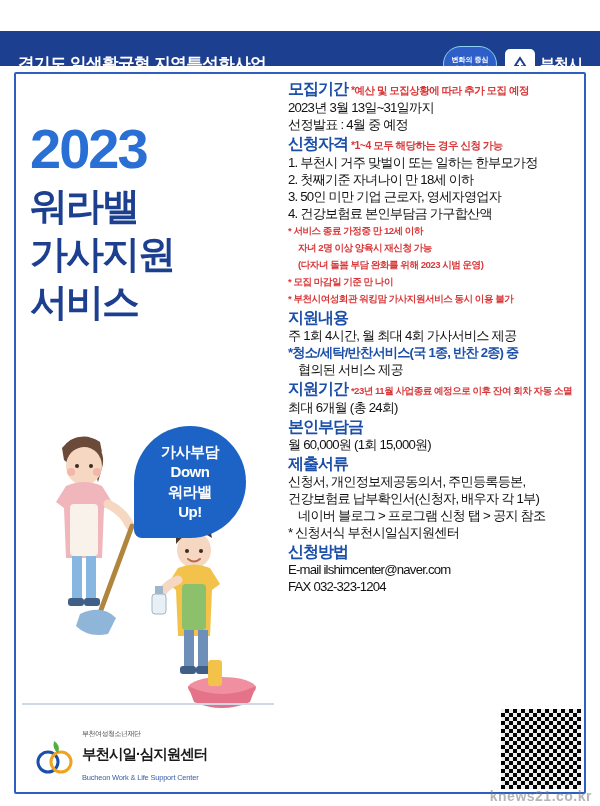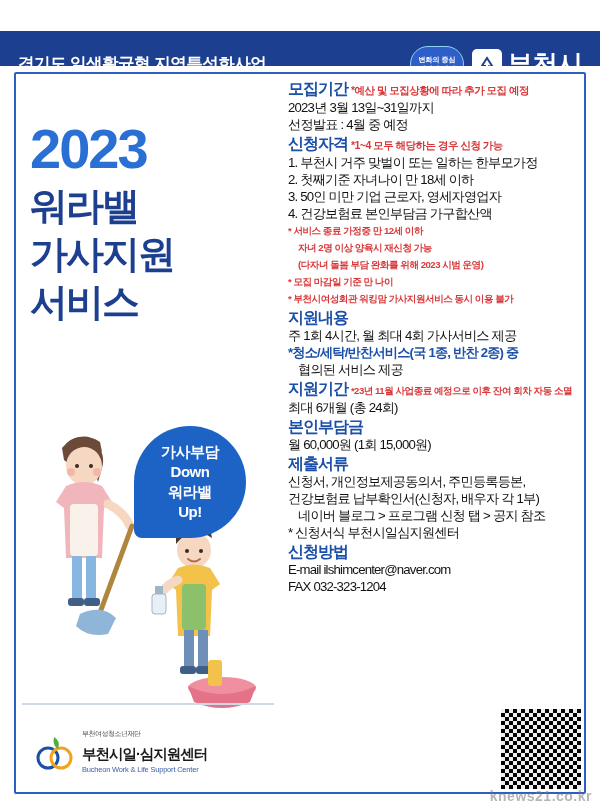--- a/index.html
+++ b/index.html
@@ -63,21 +63,21 @@
     width: 30px; height: 30px;
     background: #ffffff;
     border-radius: 5px;
     display: flex;
     align-items: center;
     justify-content: center;
   }
   .bc-mark svg { display: block; }
   .bc-name {
     color: #ffffff;
-    font-size: 26px;
+    font-size: 15px;
     font-weight: bold;
     letter-spacing: -1px;
     font-family: Liberation Serif, serif;
   }
 
   
   .body-frame {
     position: absolute;
     left: 0; top: 66px;
     width: 600px; height: 740px;
@@ -168,21 +168,21 @@
     font-size: 14.5px;
     font-weight: bold;
     color: #1a1a1a;
     letter-spacing: -1px;
     margin-top: 10px;
   }
   .bl-sub {
     font-size: 7.5px;
     color: #3b5ea8;
     letter-spacing: -0.2px;
-    margin-top: 4px;
+    margin-top: 12px;
   }
 
   
   .right-col {
     position: absolute;
     left: 288px; top: 14px;
     width: 300px;
     color: #111111;
     font-size: 13.2px;
     line-height: 17px;

